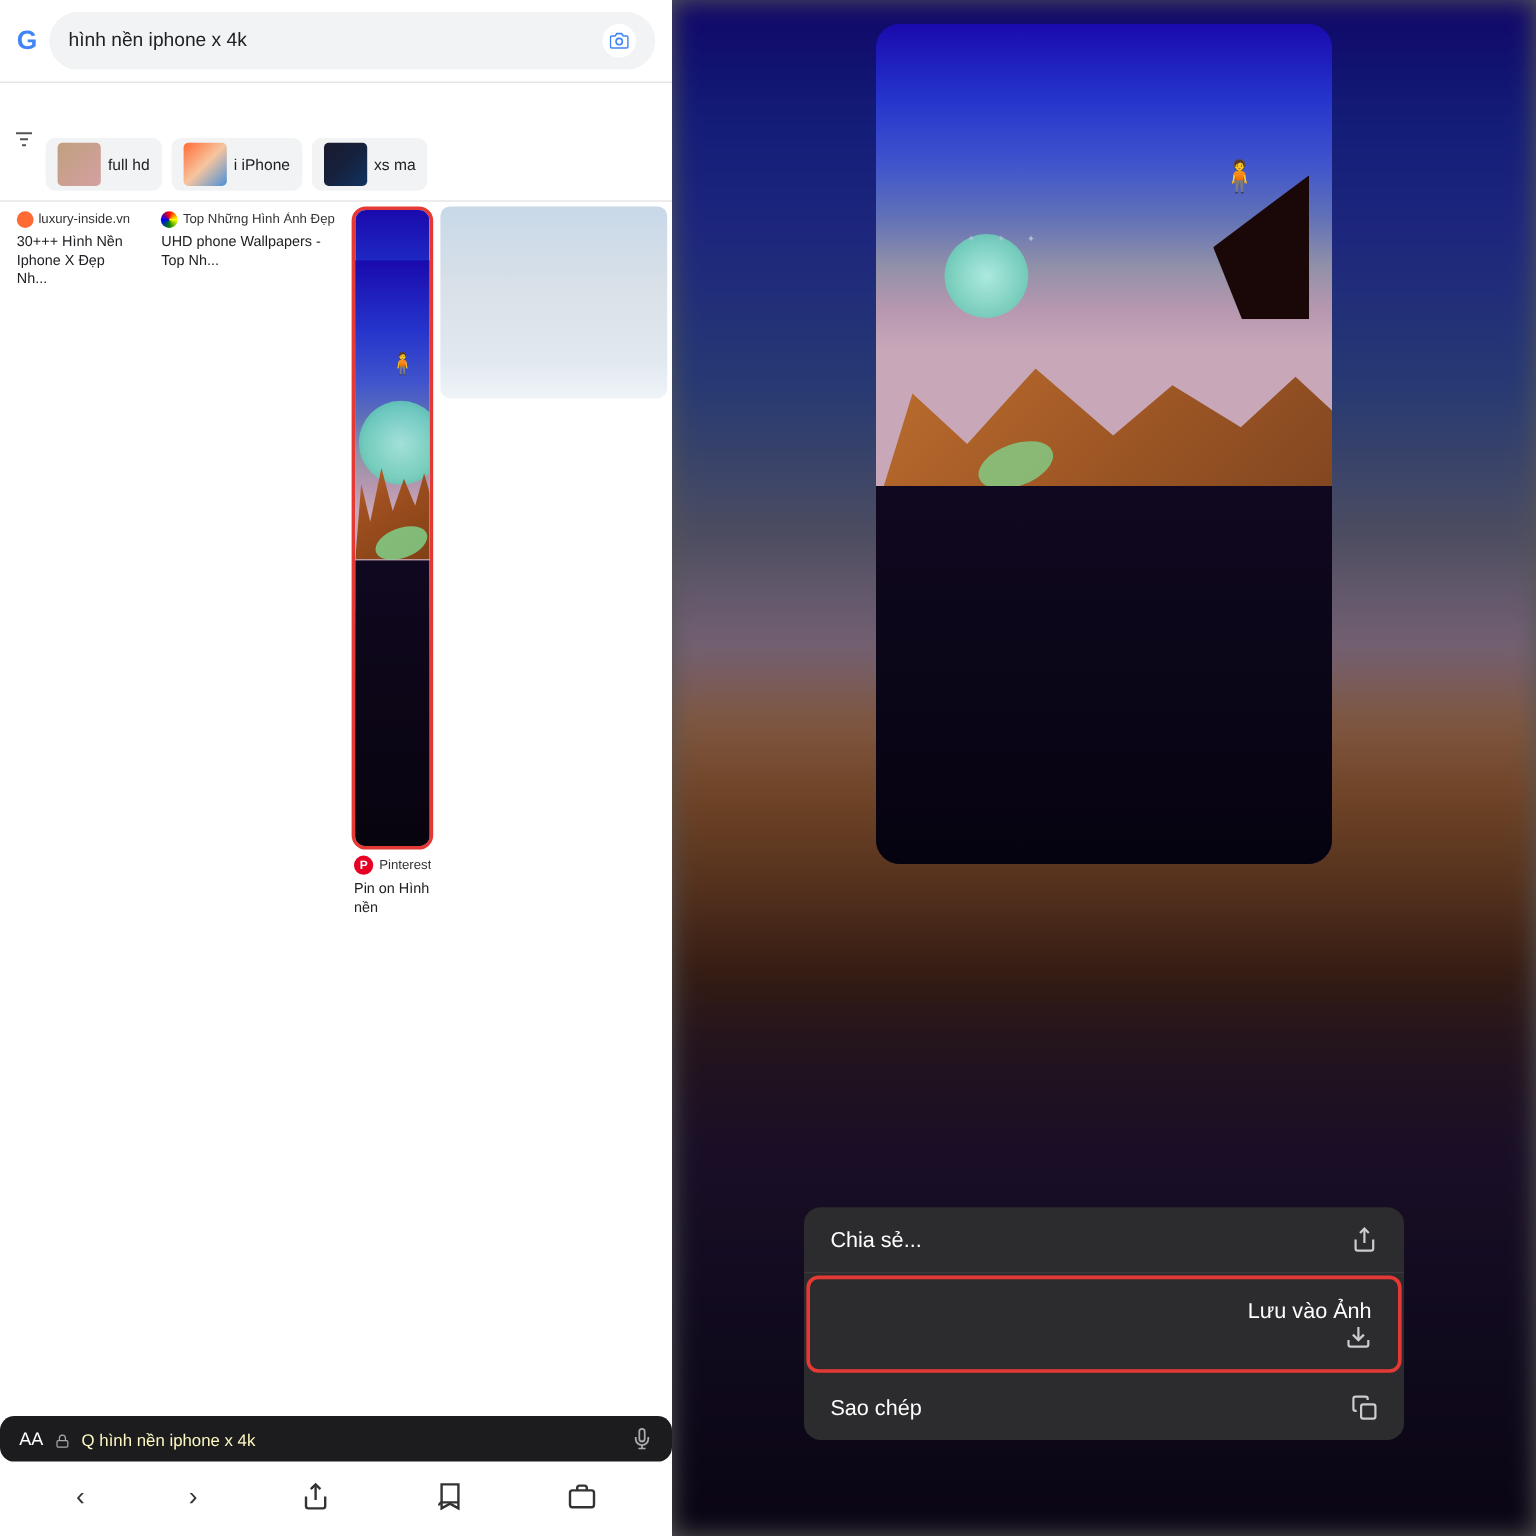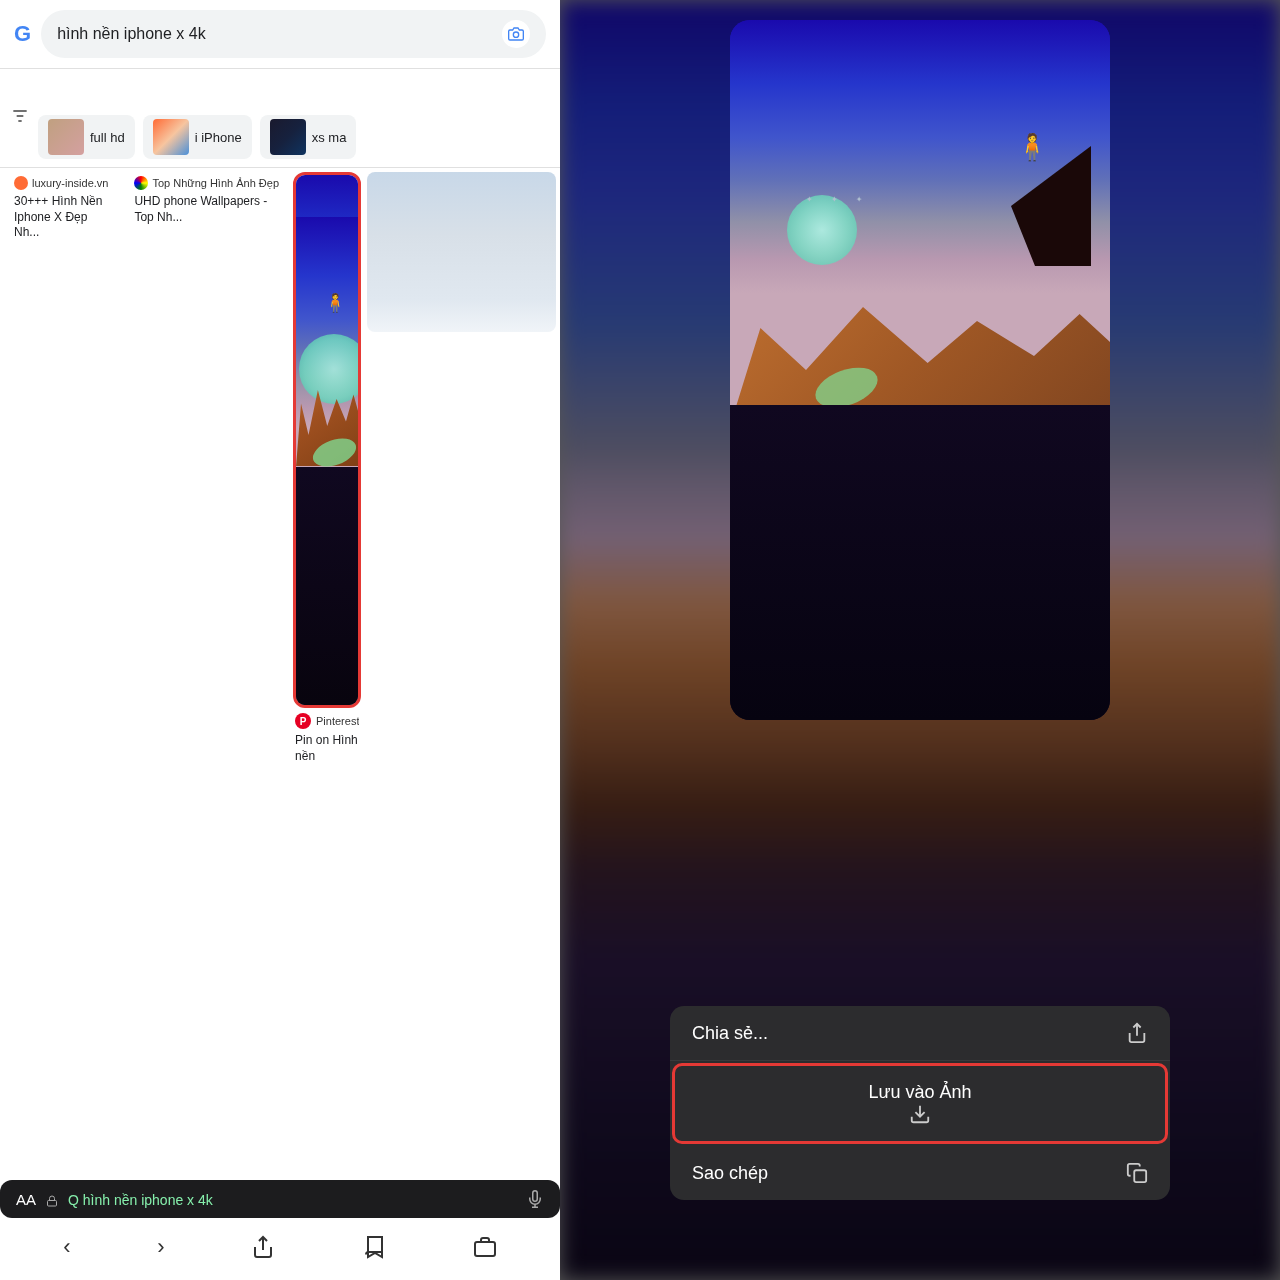--- a/index.html
+++ b/index.html
@@ -184,21 +184,21 @@
       align-items: flex-end;
       gap: 10px;
     }
     .url-aa {
       color: #fff;
       font-size: 15px;
       font-weight: 500;
     }
     .url-text {
       flex: 1;
-      color: #86efac;
+      color: #fef9c3;
       font-size: 14px;
     }
 
     
     .bottom-nav {
       display: flex;
       justify-content: space-around;
       align-items: center;
       padding: 10px 20px 20px;
       background: #fff;
@@ -285,21 +285,21 @@
       left: 50%;
       transform: translateX(-50%);
       width: 500px;
       background: #2c2c2e;
       border-radius: 14px;
       overflow: hidden;
       z-index: 10;
     }
     .menu-item {
       display: flex;
-      align-items: center;
+      align-items: flex-end;
       justify-content: space-between;
       padding: 16px 22px;
       font-size: 18px;
       color: #fff;
       border-bottom: 1px solid #3a3a3c;
     }
     .menu-item:last-child {
       border-bottom: none;
     }
     .menu-item.highlighted {

